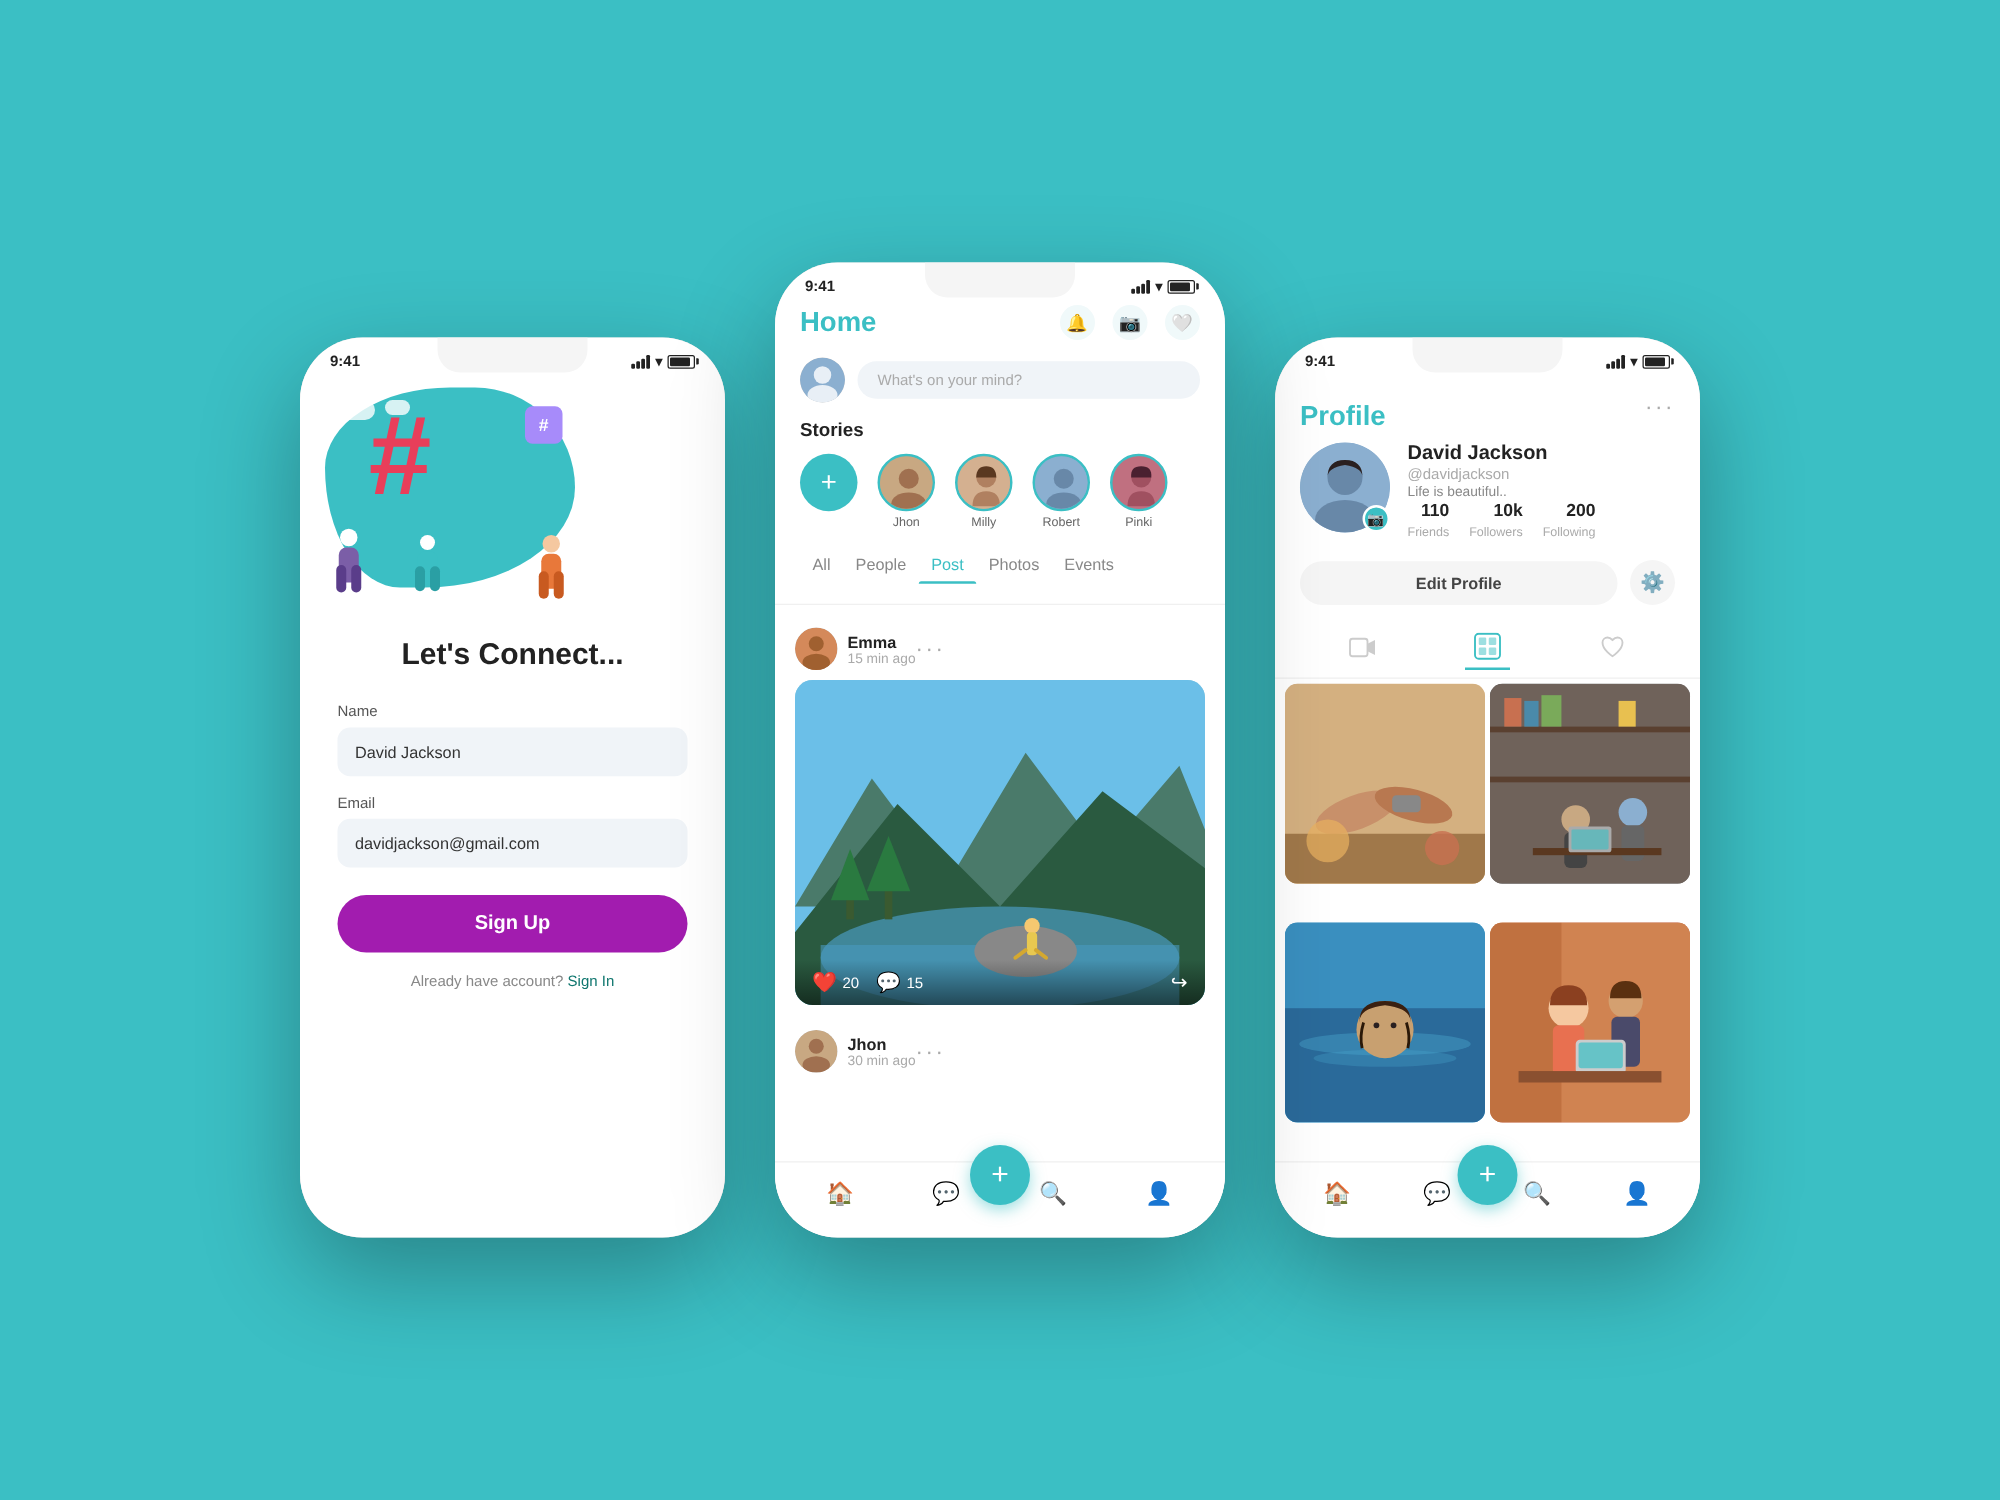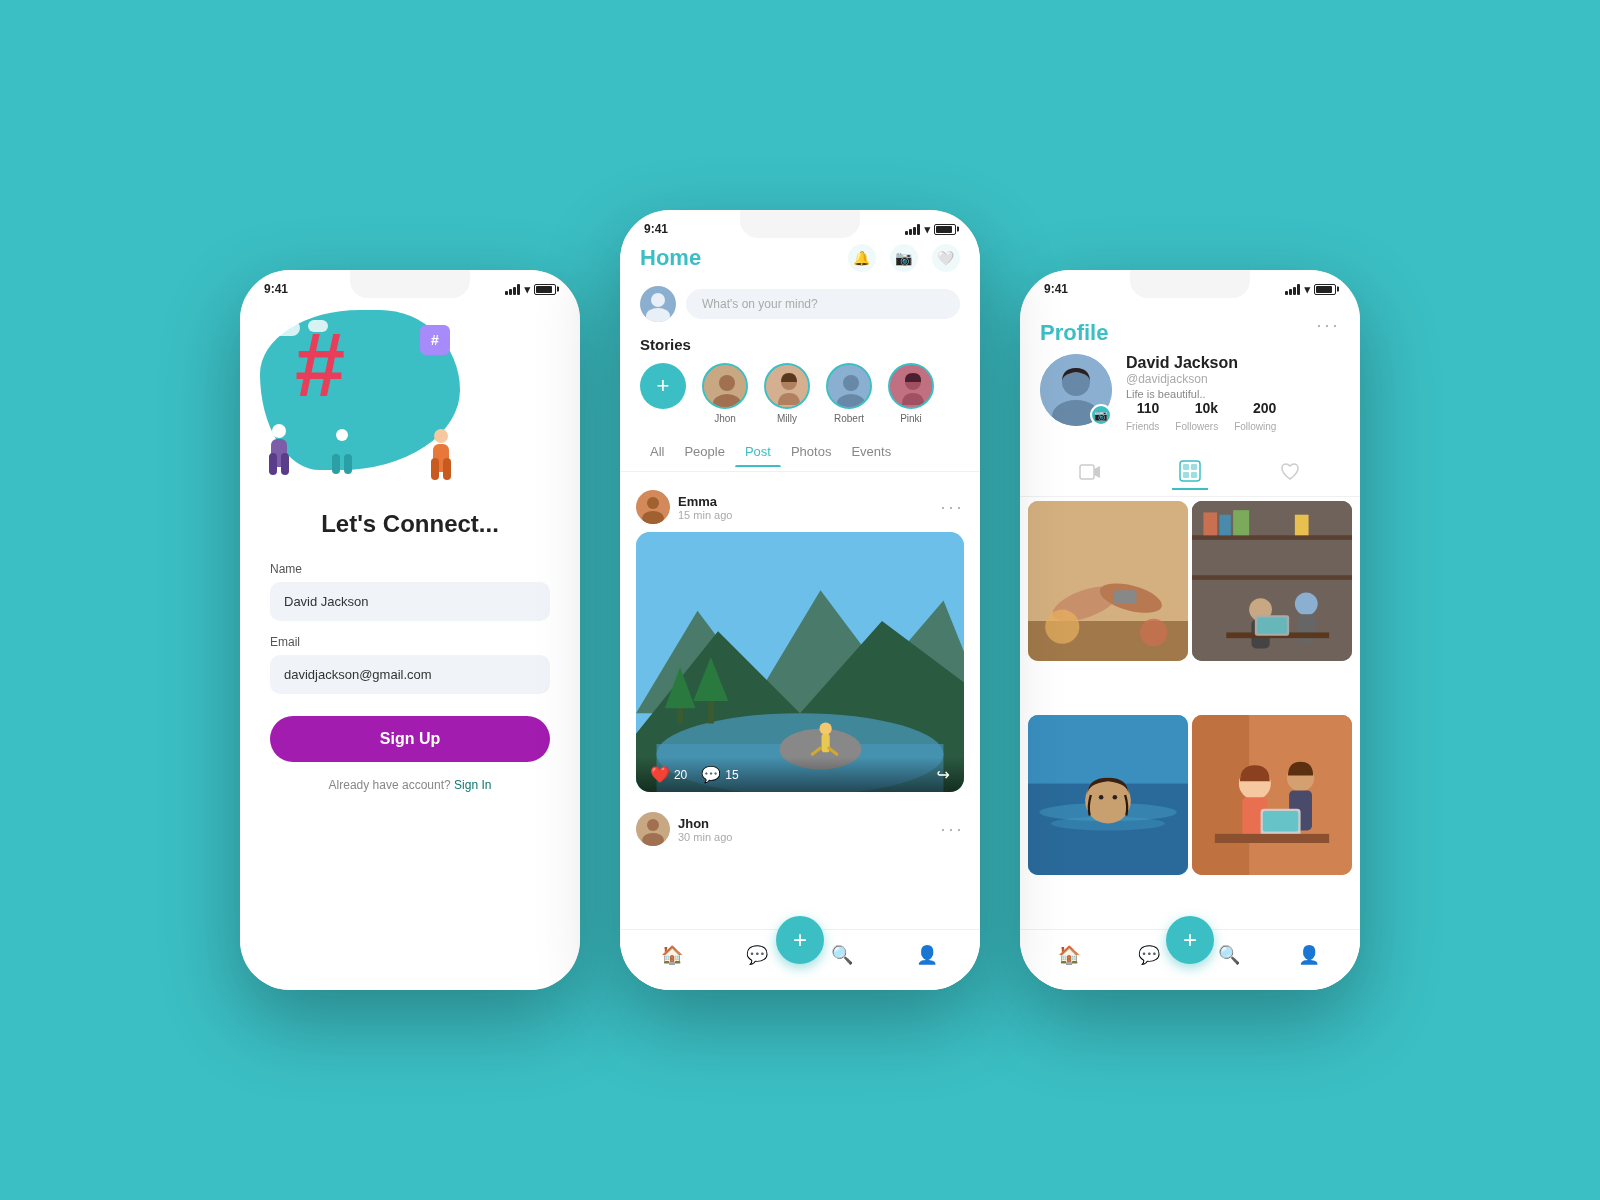--- a/index.html
+++ b/index.html
@@ -302,21 +302,21 @@
     .story-name {
       font-size: 10px;
       color: #666;
       text-align: center;
     }
 
     
     .filter-tabs {
       display: flex;
       gap: 0;
-      padding: 4px 20px 4px;
+      padding: 4px 20px 16px;
       border-bottom: 1px solid #f0f0f0;
       flex-shrink: 0;
       align-items: flex-end;
     }
     .filter-tab {
       padding: 6px 10px 8px;
       font-size: 13px;
       color: #888;
       cursor: pointer;
       position: relative;
@@ -343,21 +343,21 @@
       padding: 10px 0;
     }
     .feed::-webkit-scrollbar { display: none; }
     .post-card {
       padding: 8px 16px;
       margin-bottom: 4px;
     }
     .post-header {
       display: flex;
       align-items: center;
-      justify-content: space-between;
+      justify-content: flex-start;
       margin-bottom: 8px;
     }
     .post-user {
       display: flex;
       align-items: center;
       gap: 8px;
     }
     .post-user-avatar {
       width: 34px;
       height: 34px;
@@ -990,20 +990,24 @@
               <span class="stat-label">Followers</span>
             </div>
             <div class="stat-item">
               <span class="stat-num">200</span>
               <span class="stat-label">Following</span>
             </div>
           </div>
         </div>
       </div>
 
+      <div class="profile-edit-row">
+        <button class="edit-profile-btn">Edit Profile</button>
+        <button class="settings-btn">⚙️</button>
+      </div>
 
       <div class="profile-media-tabs">
         <div class="media-tab-icon">
           <svg width="22" height="22" viewBox="0 0 22 22">
             <rect x="1" y="4" width="14" height="14" rx="2" fill="none" stroke="#ccc" stroke-width="1.5"></rect>
             <polygon points="15,8 21,5 21,17 15,14" fill="#ccc"></polygon>
           </svg>
         </div>
         <div class="media-tab-icon active">
           <svg width="22" height="22" viewBox="0 0 22 22">

